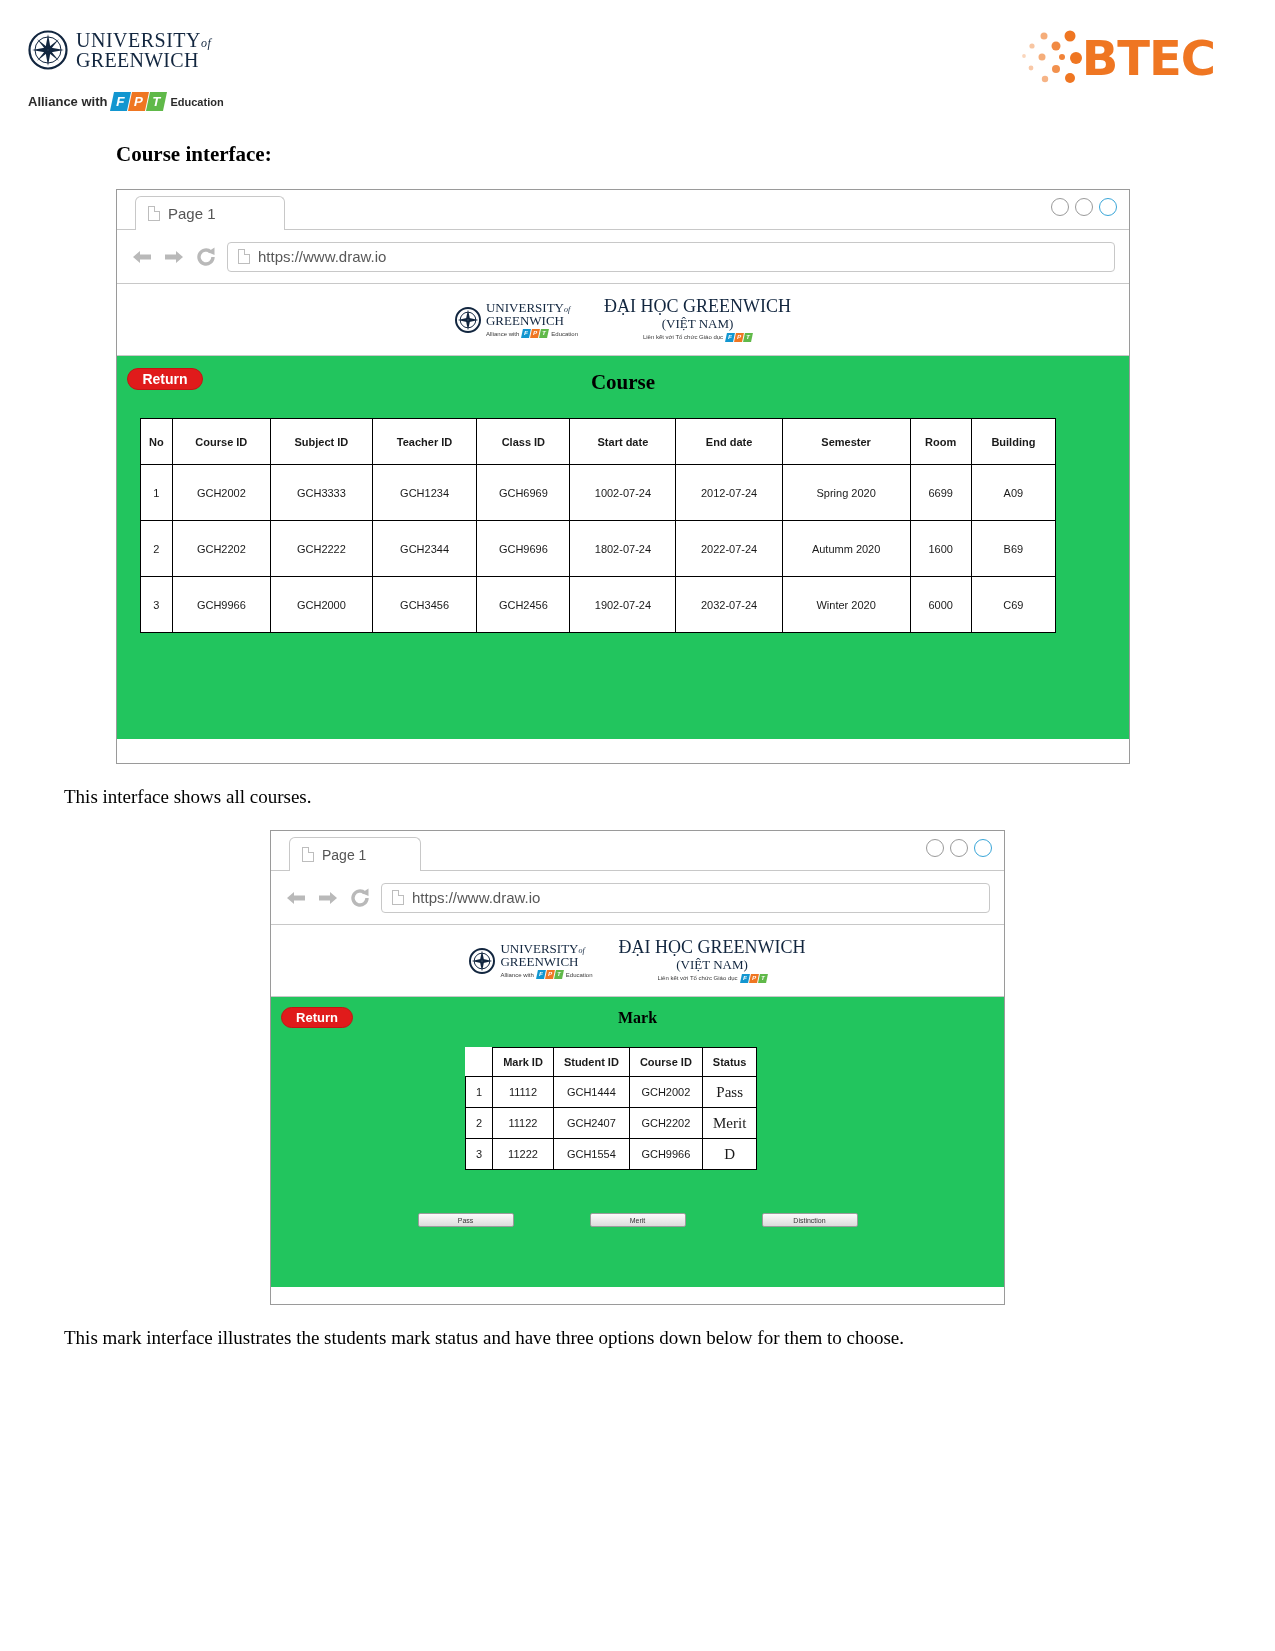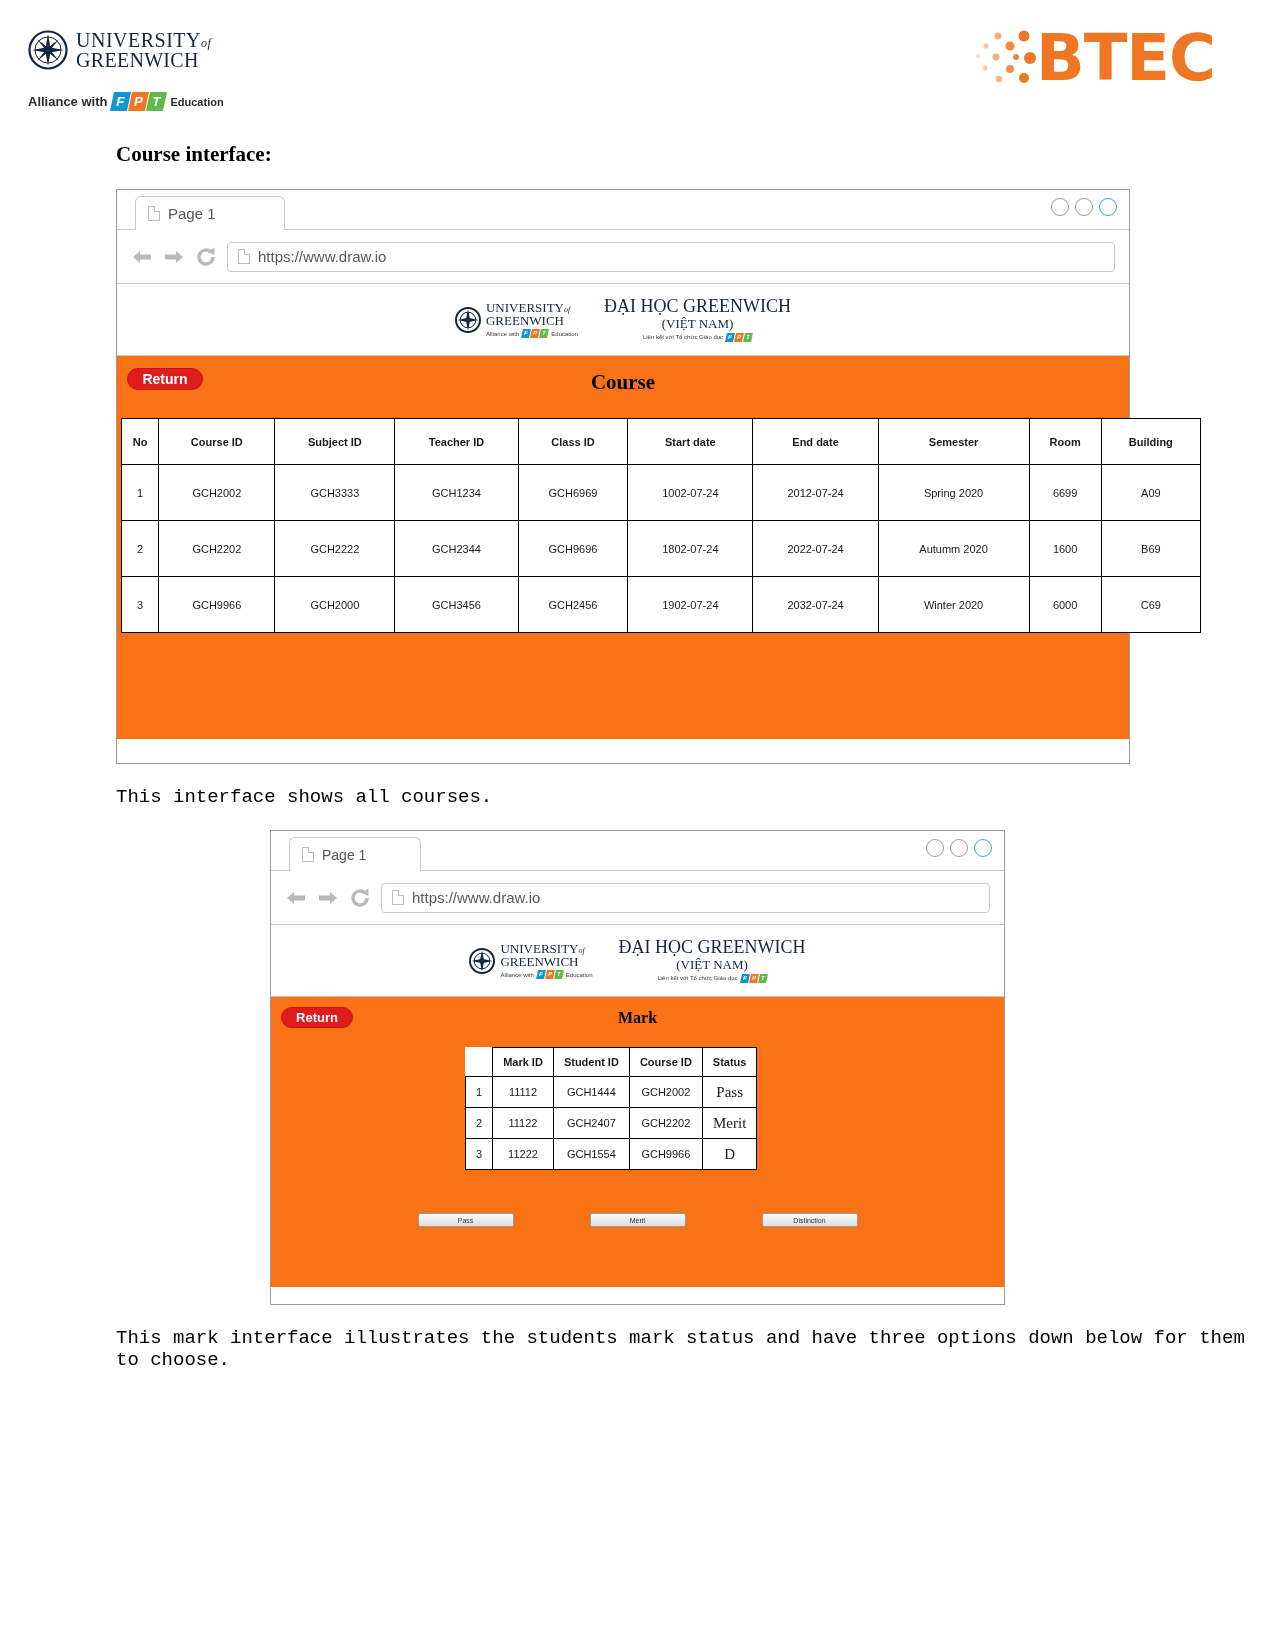--- a/index.html
+++ b/index.html
@@ -64,43 +64,43 @@
 
   .btec-logo {
     position: absolute;
     right: 60px; top: 24px;
     display: flex; align-items: center;
   }
   .btec-dots { width: 70px; height: 68px; }
   .btec-word {
     font-family: "DejaVu Sans", sans-serif;
     font-weight: bold;
-    font-size: 64px;
+    font-size: 48px;
     color: #ef7622;
     letter-spacing: -1px;
     line-height: 64px;
     margin-left: -6px;
   }
 
   
   .content { position: absolute; top: 130px; left: 0; right: 0; }
 
   h2.section-title {
     font-family: "Liberation Serif", serif;
     font-size: 21px;
     font-weight: bold;
     color: #000;
     margin: 12px 0 0 116px;
   }
 
   p.caption {
-    font-family: Liberation Mono, monospace;
+    font-family: Liberation Serif, serif;
     font-size: 19px;
     color: #000;
-    margin: 22px 0 0 116px;
+    margin: 22px 0 0 64px;
   }
 
   
   .mockup {
     background: #ffffff;
     border: 1px solid #9a9a9a;
     position: relative;
   }
   .mockup .tabbar {
     height: 40px;
@@ -198,21 +198,21 @@
   .mini-fpt span {
     display:inline-block; width:8px;height:9px;
     color:#fff;font-size:6px;font-weight:bold;text-align:center;line-height:9px;
     transform: skewX(-12deg);
     font-family:"Liberation Sans",sans-serif;
   }
   .banner-right { text-align: center; color: #12263f; line-height: 1.1; }
   .banner-right .r1 { font-size: 18px; }
   .banner-right .r2 { font-size: 13px; }
 
-  .app-body { background: #f97316; position: relative; }
+  .app-body { background: #22c55e; position: relative; }
 
   .return-btn {
     display: inline-block;
     background: #e01b1b;
     color: #fff;
     font-family: "Liberation Sans", sans-serif;
     font-weight: bold;
     border-radius: 12px;
     text-align: center;
     border: 1px solid #c41414;
@@ -239,22 +239,22 @@
 
   
   #course-mockup { margin: 22px 0 0 116px; width: 1014px; height: 575px; }
   #course-mockup .app-body { height: 383px; }
   #course-mockup .return-btn {
     position: absolute; left: 10px; top: 12px;
     width: 76px; height: 22px; line-height: 20px; font-size: 14px;
   }
   #course-mockup .app-title { font-size: 21px; padding-top: 14px; }
   #course-table {
-    position: absolute; left: 4px; top: 62px;
-    width: 1080px;
+    position: absolute; left: 23px; top: 62px;
+    width: 916px;
     font-size: 11px;
   }
   #course-table th { height: 46px; }
   #course-table td { height: 56px; }
 
   
   #mark-mockup { margin: 22px auto 0 auto; width: 735px; height: 475px; }
   #mark-mockup .tab { min-width: 132px; font-size: 14px; }
   #mark-mockup .app-body { height: 290px; }
   #mark-mockup .return-btn {

